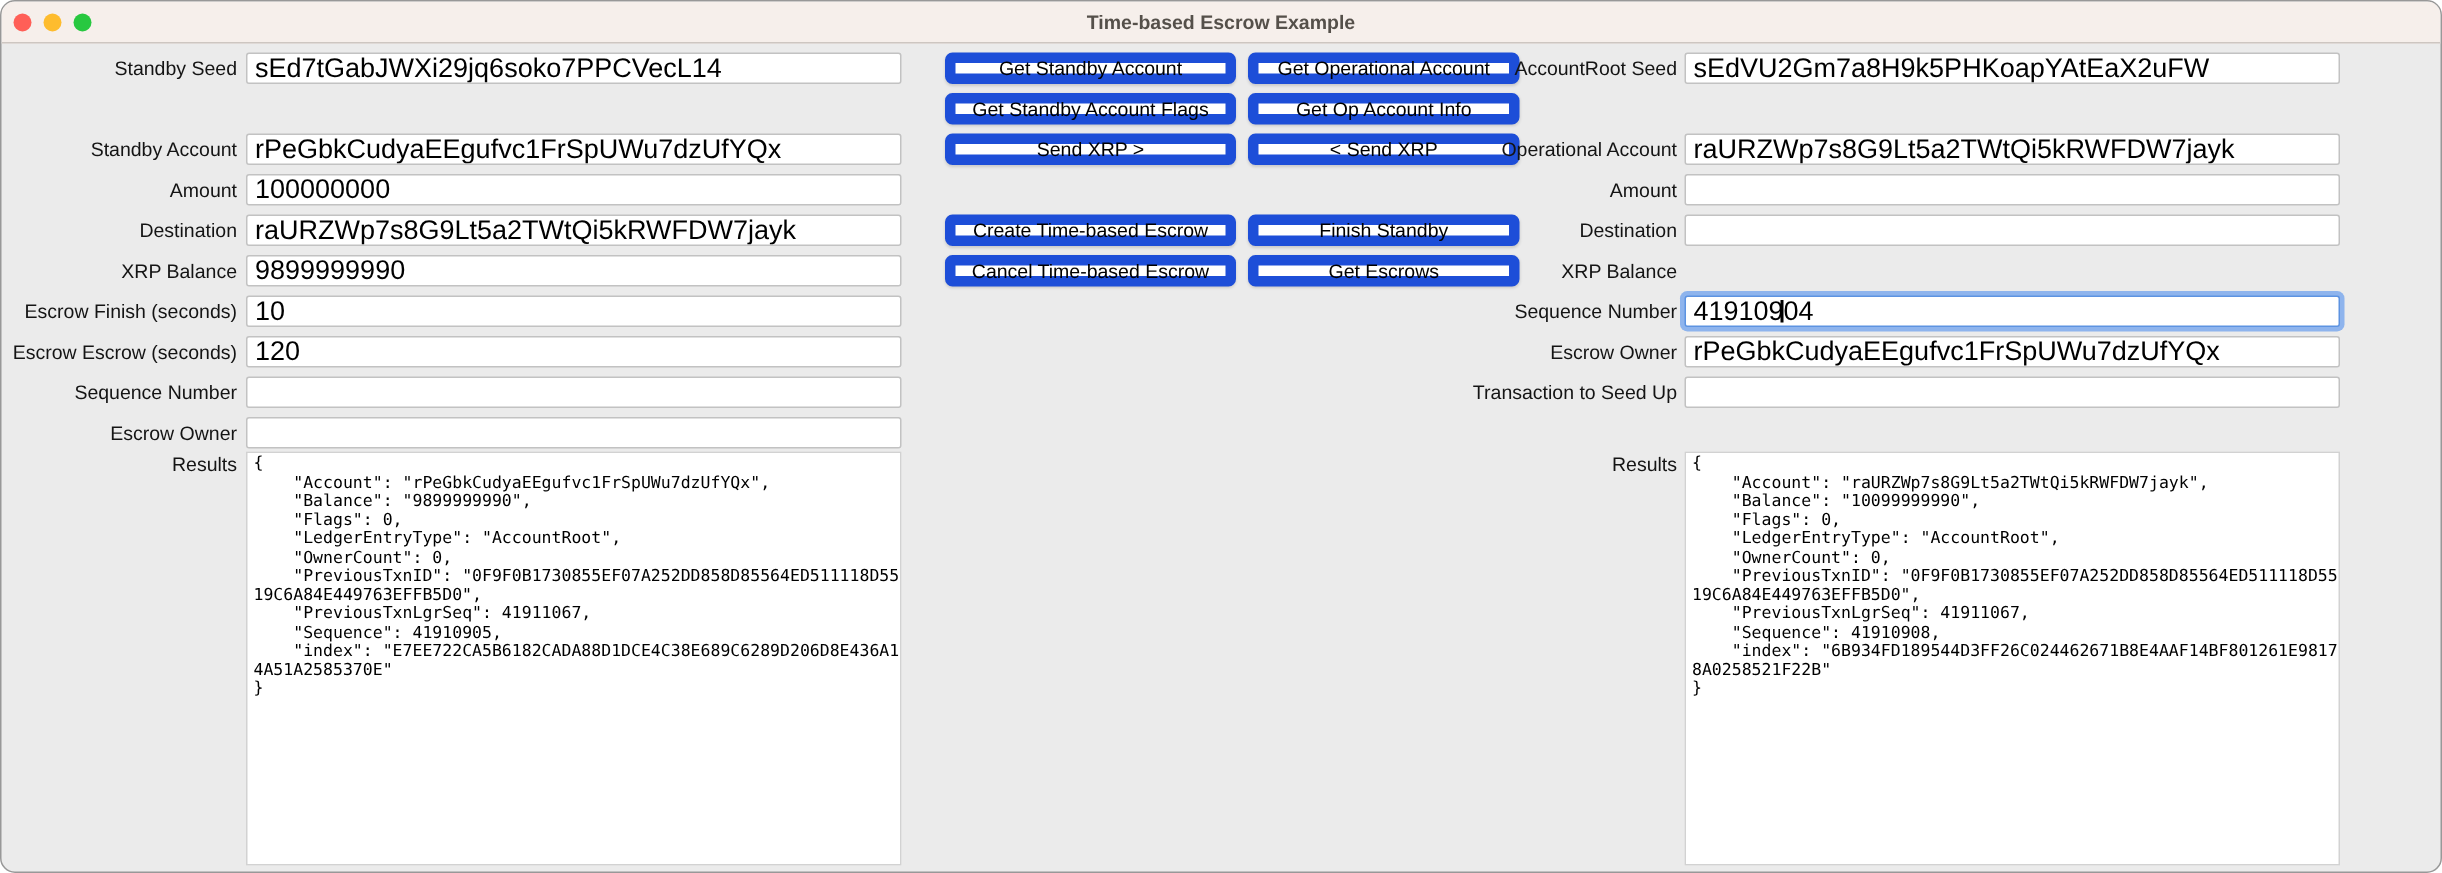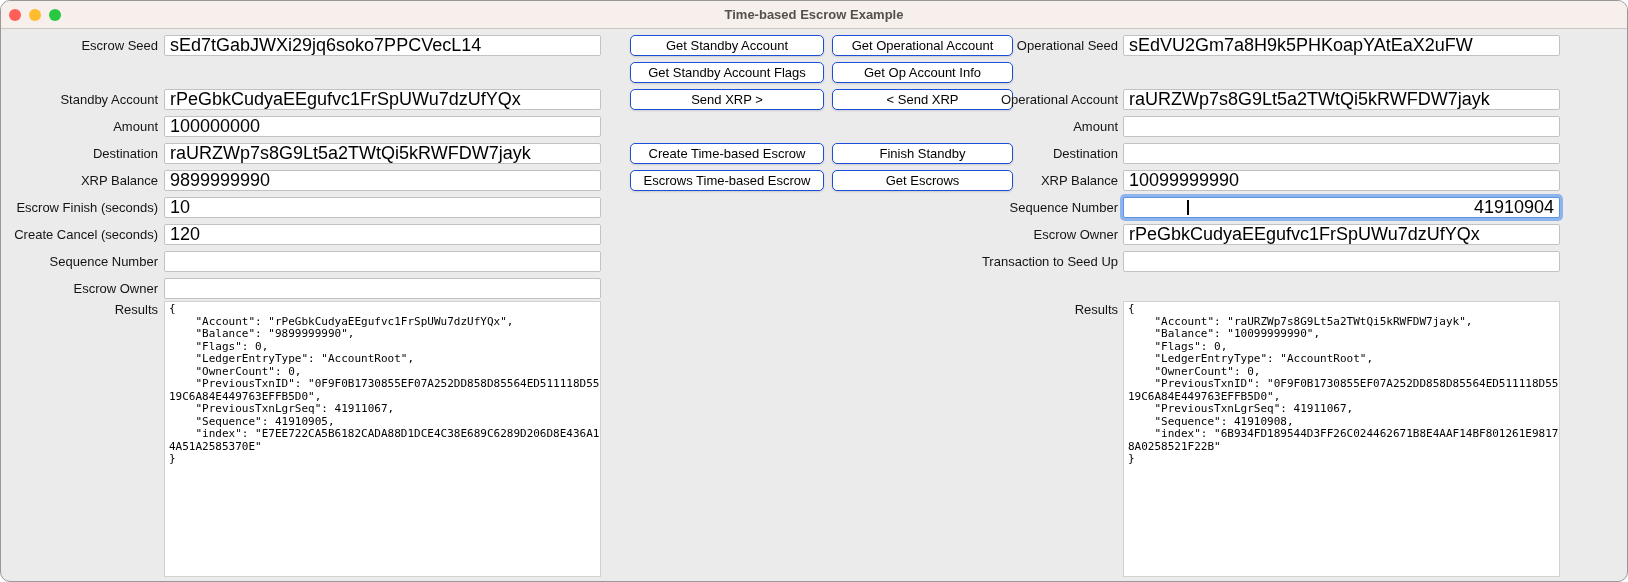--- a/index.html
+++ b/index.html
@@ -32,27 +32,26 @@
     position:absolute; height:21px; box-sizing:border-box;
     background:#ffffff; border:1px solid #c2c2c2; border-radius:2px;
     font-family:"Liberation Sans", sans-serif; font-size:18px; color:#000;
     padding:0 5px; outline:none;
   }
   .field.in-left  { left:163px;  width:437px; }
   .field.in-right { left:1122px; width:437px; }
   .field.focused {
     border:1px solid #5d93e1;
     box-shadow:0 0 0 3px #8eb4ed;
-    text-align:right;
   }
   .caret { position:absolute; width:1.5px; height:15px; background:#000; }
 
   .btn {
     position:absolute; height:21px; box-sizing:border-box;
-    background:#ffffff; border:1px solid #1d4ed8; border-radius:5px;
+    background:#ffffff; border:7px solid #1d4ed8; border-radius:5px;
     box-shadow:0 1px 2px rgba(0,0,0,0.14);
     font-size:13px; color:#000;
     display:flex; align-items:center; justify-content:center;
     white-space:nowrap; cursor:default;
   }
   .btn-c1 { left:629px; width:194px; }
   .btn-c2 { left:831px; width:181px;text-align:center; }
 
   .results {
     position:absolute; top:272px; width:437px; height:276px; box-sizing:border-box;
@@ -73,39 +72,39 @@
     <div class="lights">
       <span class="light red"></span>
       <span class="light yellow"></span>
       <span class="light green"></span>
     </div>
     <div class="title">Time-based Escrow Example</div>
   </div>
 
   <div class="content">
 
-    <div class="lbl lbl-left" style="top:6px">Escrow Seed</div>
+    <div class="lbl lbl-left" style="top:6px">Standby Seed</div>
     <input class="field in-left" style="top: 6px;" value="sEd7tGabJWXi29jq6soko7PPCVecL14">
 
     <div class="lbl lbl-left" style="top:60px">Standby Account</div>
     <input class="field in-left" style="top: 60px;" value="rPeGbkCudyaEEgufvc1FrSpUWu7dzUfYQx">
 
     <div class="lbl lbl-left" style="top:87px">Amount</div>
     <input class="field in-left" style="top: 87px;" value="100000000">
 
     <div class="lbl lbl-left" style="top:114px">Destination</div>
     <input class="field in-left" style="top: 114px;" value="raURZWp7s8G9Lt5a2TWtQi5kRWFDW7jayk">
 
     <div class="lbl lbl-left" style="top:141px">XRP Balance</div>
     <input class="field in-left" style="top: 141px;" value="9899999990">
 
     <div class="lbl lbl-left" style="top:168px">Escrow Finish (seconds)</div>
     <input class="field in-left" style="top: 168px;" value="10">
 
-    <div class="lbl lbl-left" style="top:195px">Create Cancel (seconds)</div>
+    <div class="lbl lbl-left" style="top:195px">Escrow Escrow (seconds)</div>
     <input class="field in-left" style="top: 195px;" value="120">
 
     <div class="lbl lbl-left" style="top:222px">Sequence Number</div>
     <input class="field in-left" style="top: 222px;" value="">
 
     <div class="lbl lbl-left" style="top:249px">Escrow Owner</div>
     <input class="field in-left" style="top: 249px;" value="">
 
     <div class="lbl lbl-left results-lbl">Results</div>
     <div class="results res-left">{
@@ -125,37 +124,36 @@
 
     <button class="btn btn-c1" style="top:33px">Get Standby Account Flags</button>
     <button class="btn btn-c1" style="top:60px">Send XRP &gt;</button>
 
     <button class="btn btn-c2" style="top:33px">Get Op Account Info</button>
     <button class="btn btn-c2" style="top:60px">&lt; Send XRP</button>
 
     <button class="btn btn-c1" style="top:114px">Create Time-based Escrow</button>
     <button class="btn btn-c2" style="top:114px">Finish Standby</button>
 
-    <button class="btn btn-c1" style="top:141px">Escrows Time-based Escrow</button>
+    <button class="btn btn-c1" style="top:141px">Cancel Time-based Escrow</button>
     <button class="btn btn-c2" style="top:141px">Get Escrows</button>
 
-    <div class="lbl lbl-right" style="top:6px">Operational Seed</div>
+    <div class="lbl lbl-right" style="top:6px">AccountRoot Seed</div>
     <input class="field in-right" style="top: 6px;" value="sEdVU2Gm7a8H9k5PHKoapYAtEaX2uFW">
 
     <div class="lbl lbl-right" style="top:60px">Operational Account</div>
     <input class="field in-right" style="top: 60px;" value="raURZWp7s8G9Lt5a2TWtQi5kRWFDW7jayk">
 
     <div class="lbl lbl-right" style="top:87px">Amount</div>
     <input class="field in-right" style="top: 87px;" value="">
 
     <div class="lbl lbl-right" style="top:114px">Destination</div>
     <input class="field in-right" style="top: 114px;" value="">
 
     <div class="lbl lbl-right" style="top:141px">XRP Balance</div>
-    <input class="field in-right" style="top: 141px;" value="10099999990">
 
     <div class="lbl lbl-right" style="top:168px">Sequence Number</div>
     <input class="field in-right focused" style="top: 168px;" value="41910904">
     <div class="caret" style="left:1186px; top:171px"></div>
 
     <div class="lbl lbl-right" style="top:195px">Escrow Owner</div>
     <input class="field in-right" style="top: 195px;" value="rPeGbkCudyaEEgufvc1FrSpUWu7dzUfYQx">
 
     <div class="lbl lbl-right" style="top:222px">Transaction to Seed Up</div>
     <input class="field in-right" style="top: 222px;" value="">

